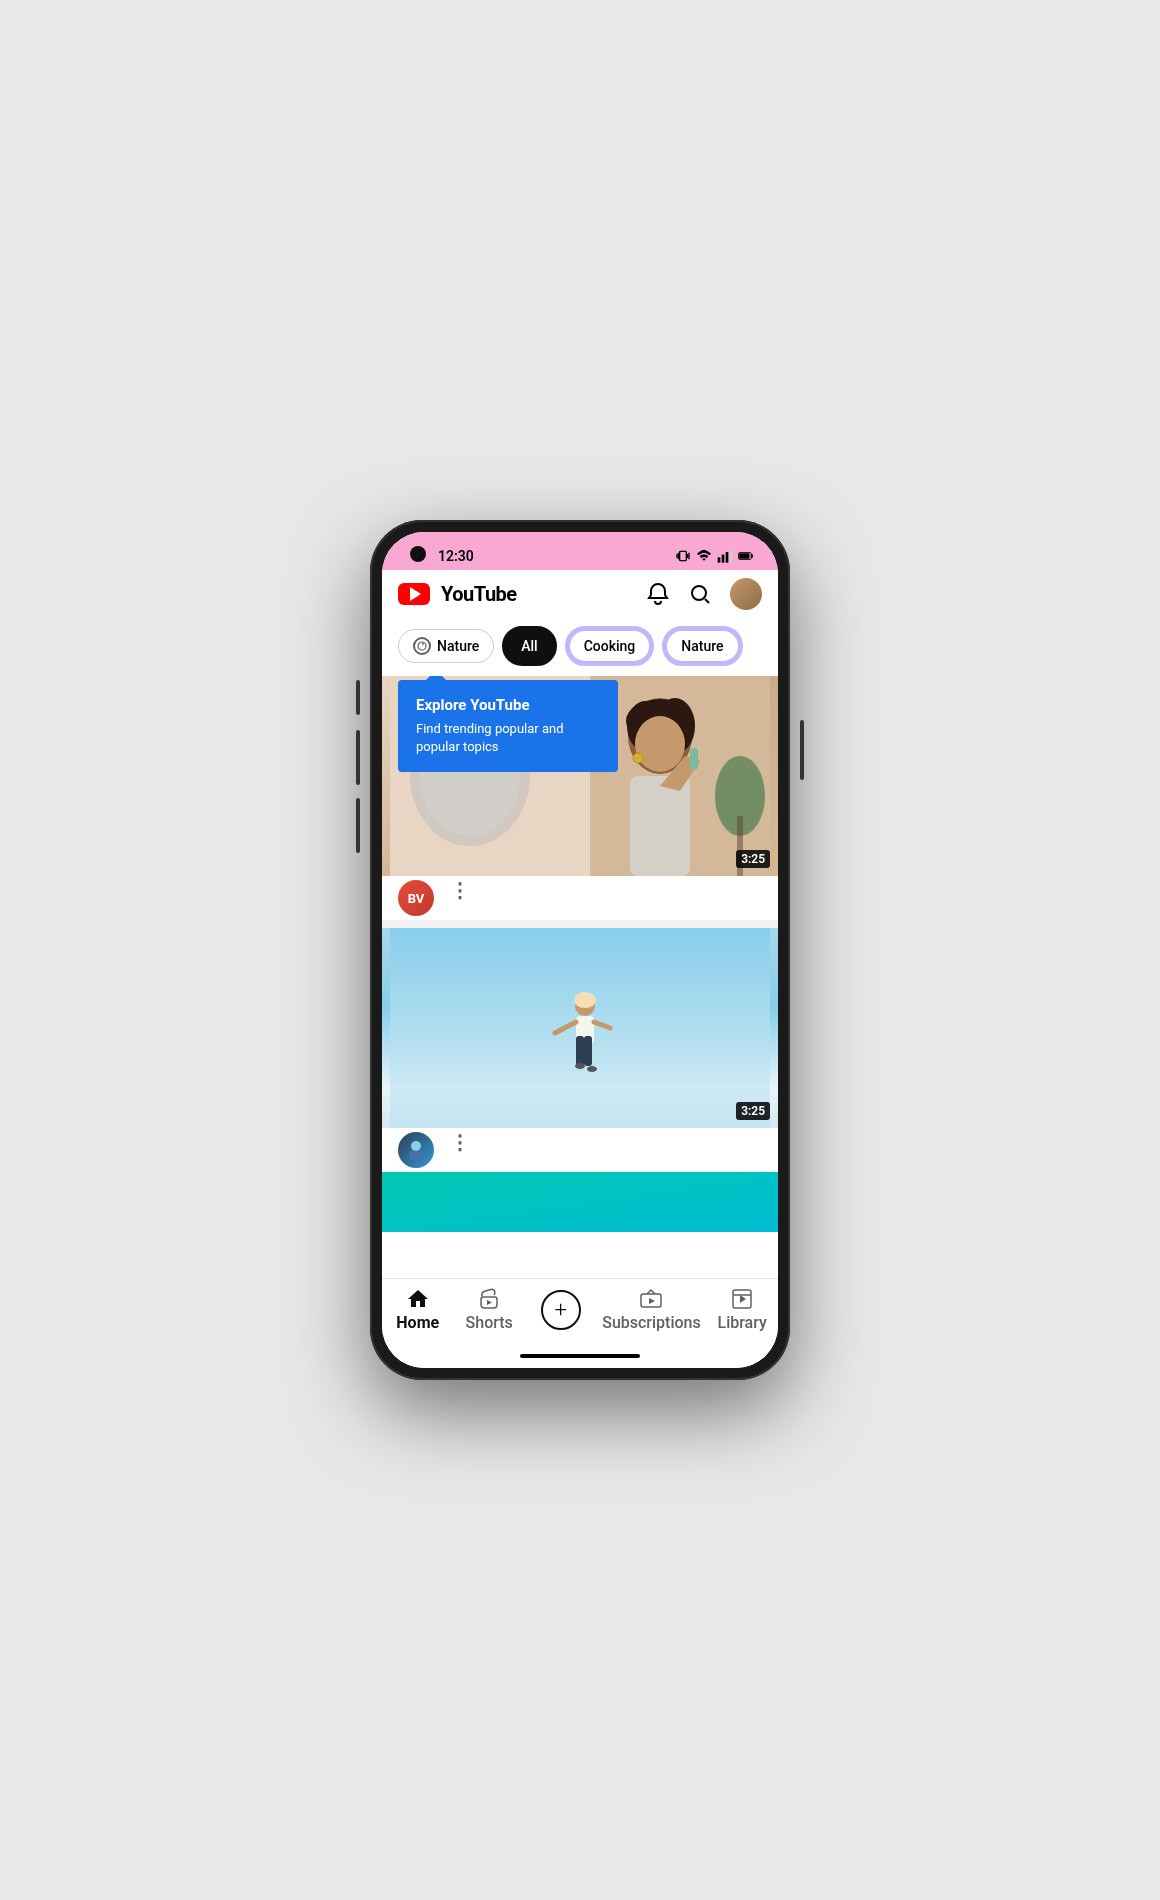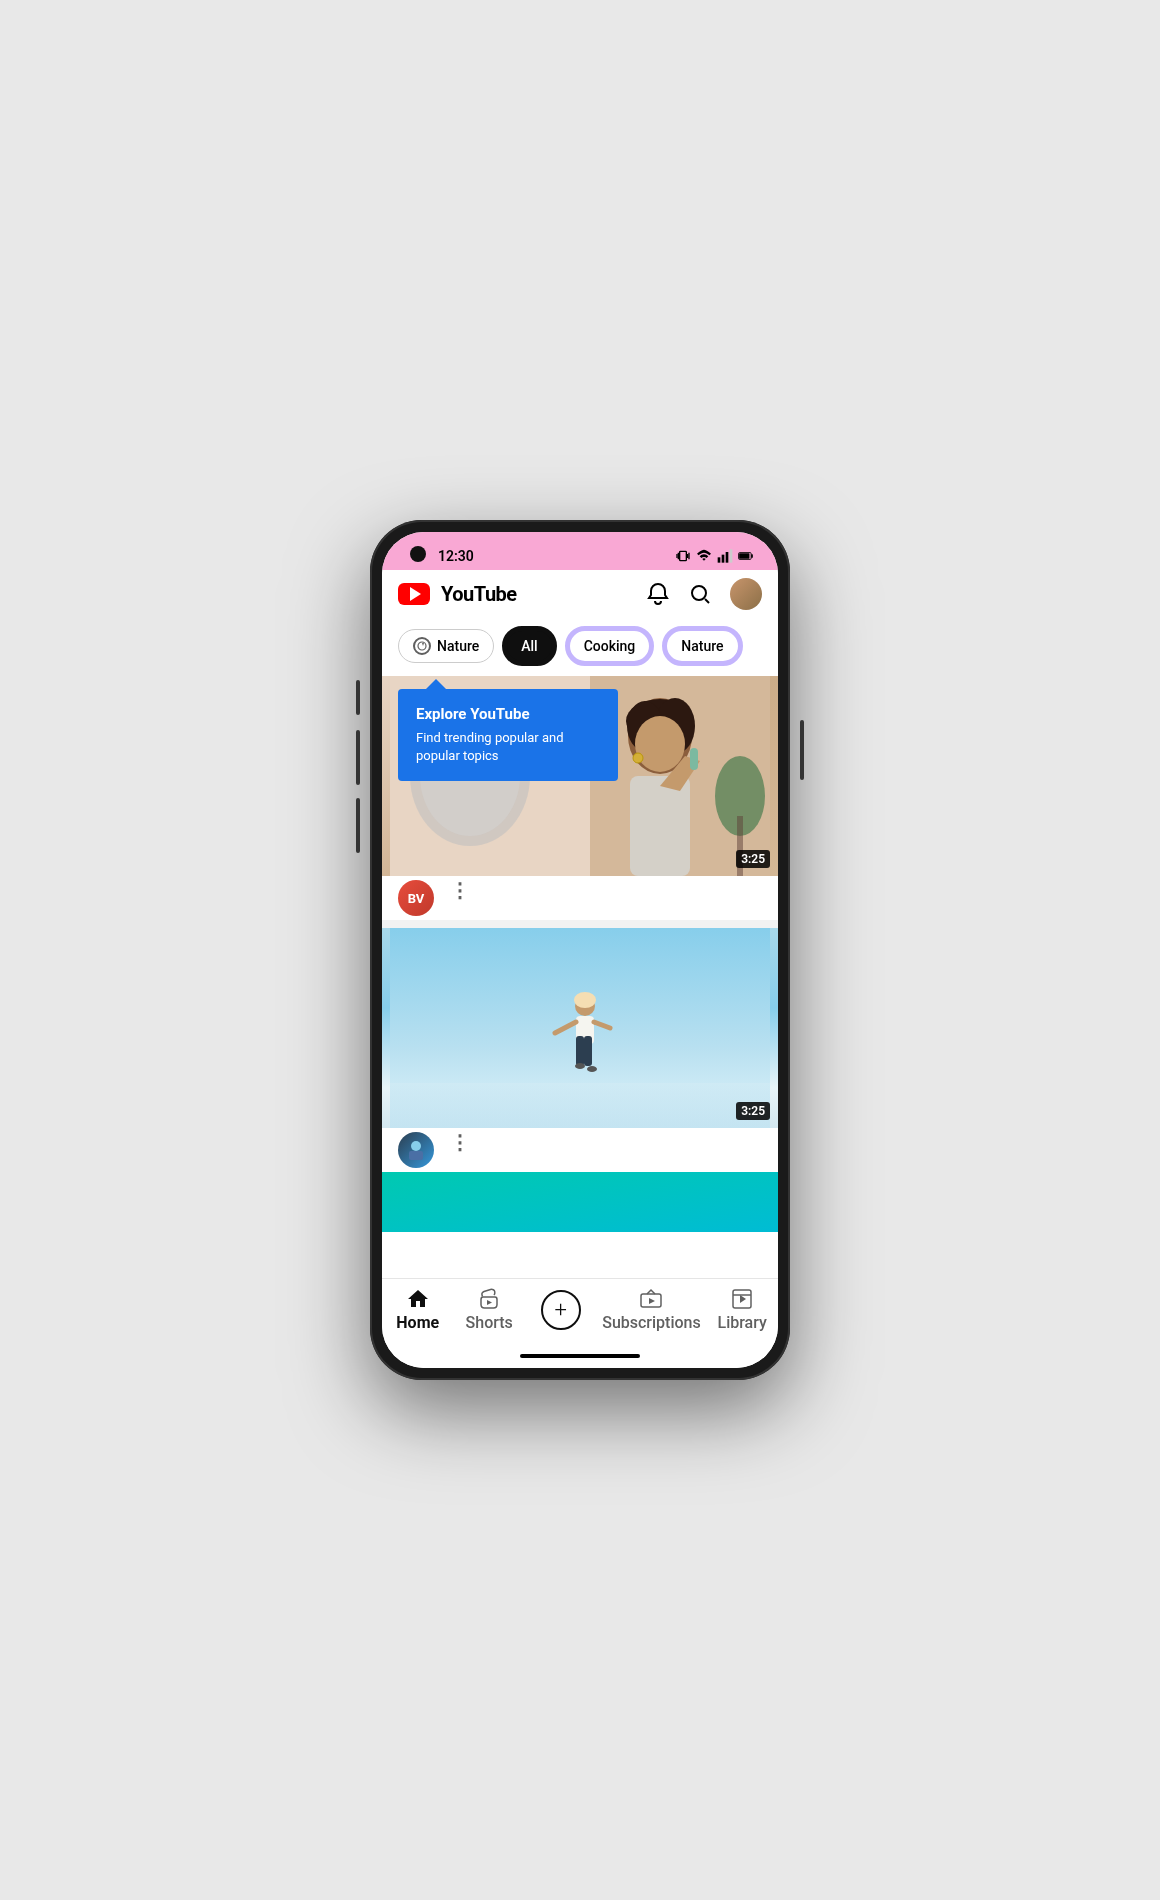--- a/index.html
+++ b/index.html
@@ -187,21 +187,21 @@
       overflow-x: hidden;
       position: relative;
       scrollbar-width: none;
     }
 
     .main-content::-webkit-scrollbar { display: none; }
 
     
     .explore-tooltip {
       position: absolute;
-      top: 13px;
+      top: 4px;
       left: 16px;
       width: 220px;
       background: #1a73e8;
       color: #fff;
       padding: 16px 18px;
       border-radius: 4px;
       z-index: 50;
     }
 
     .explore-tooltip::after {

